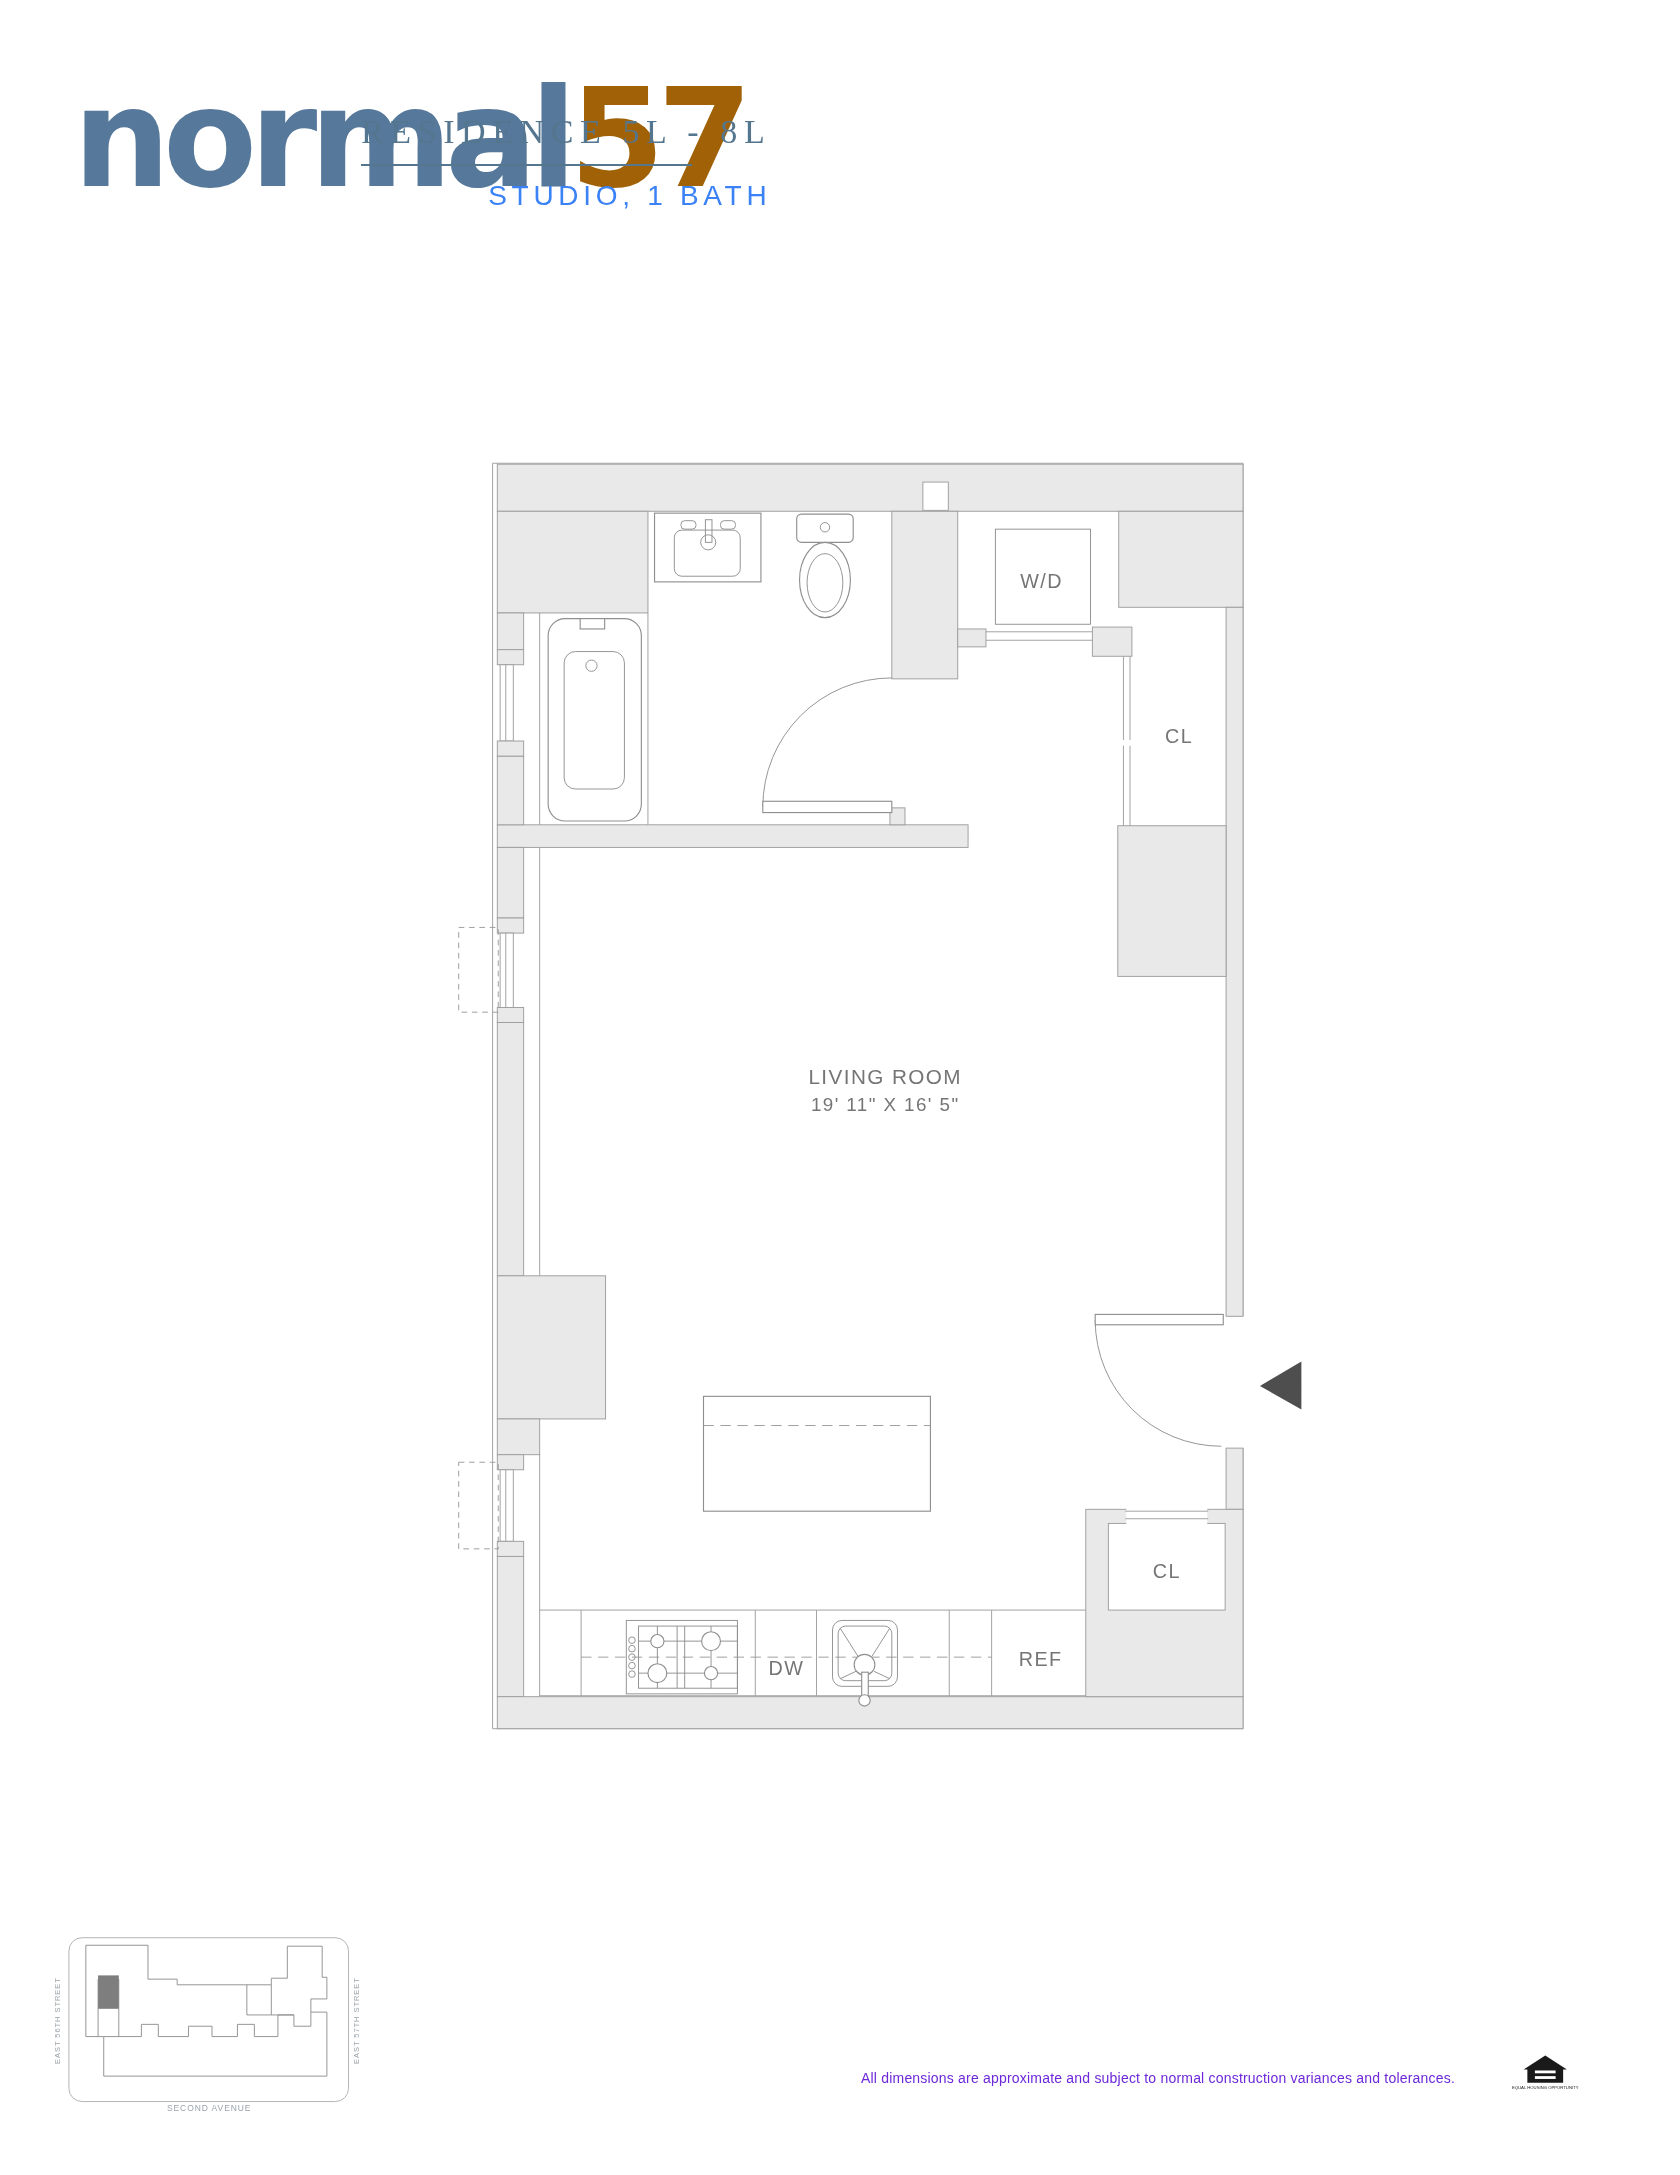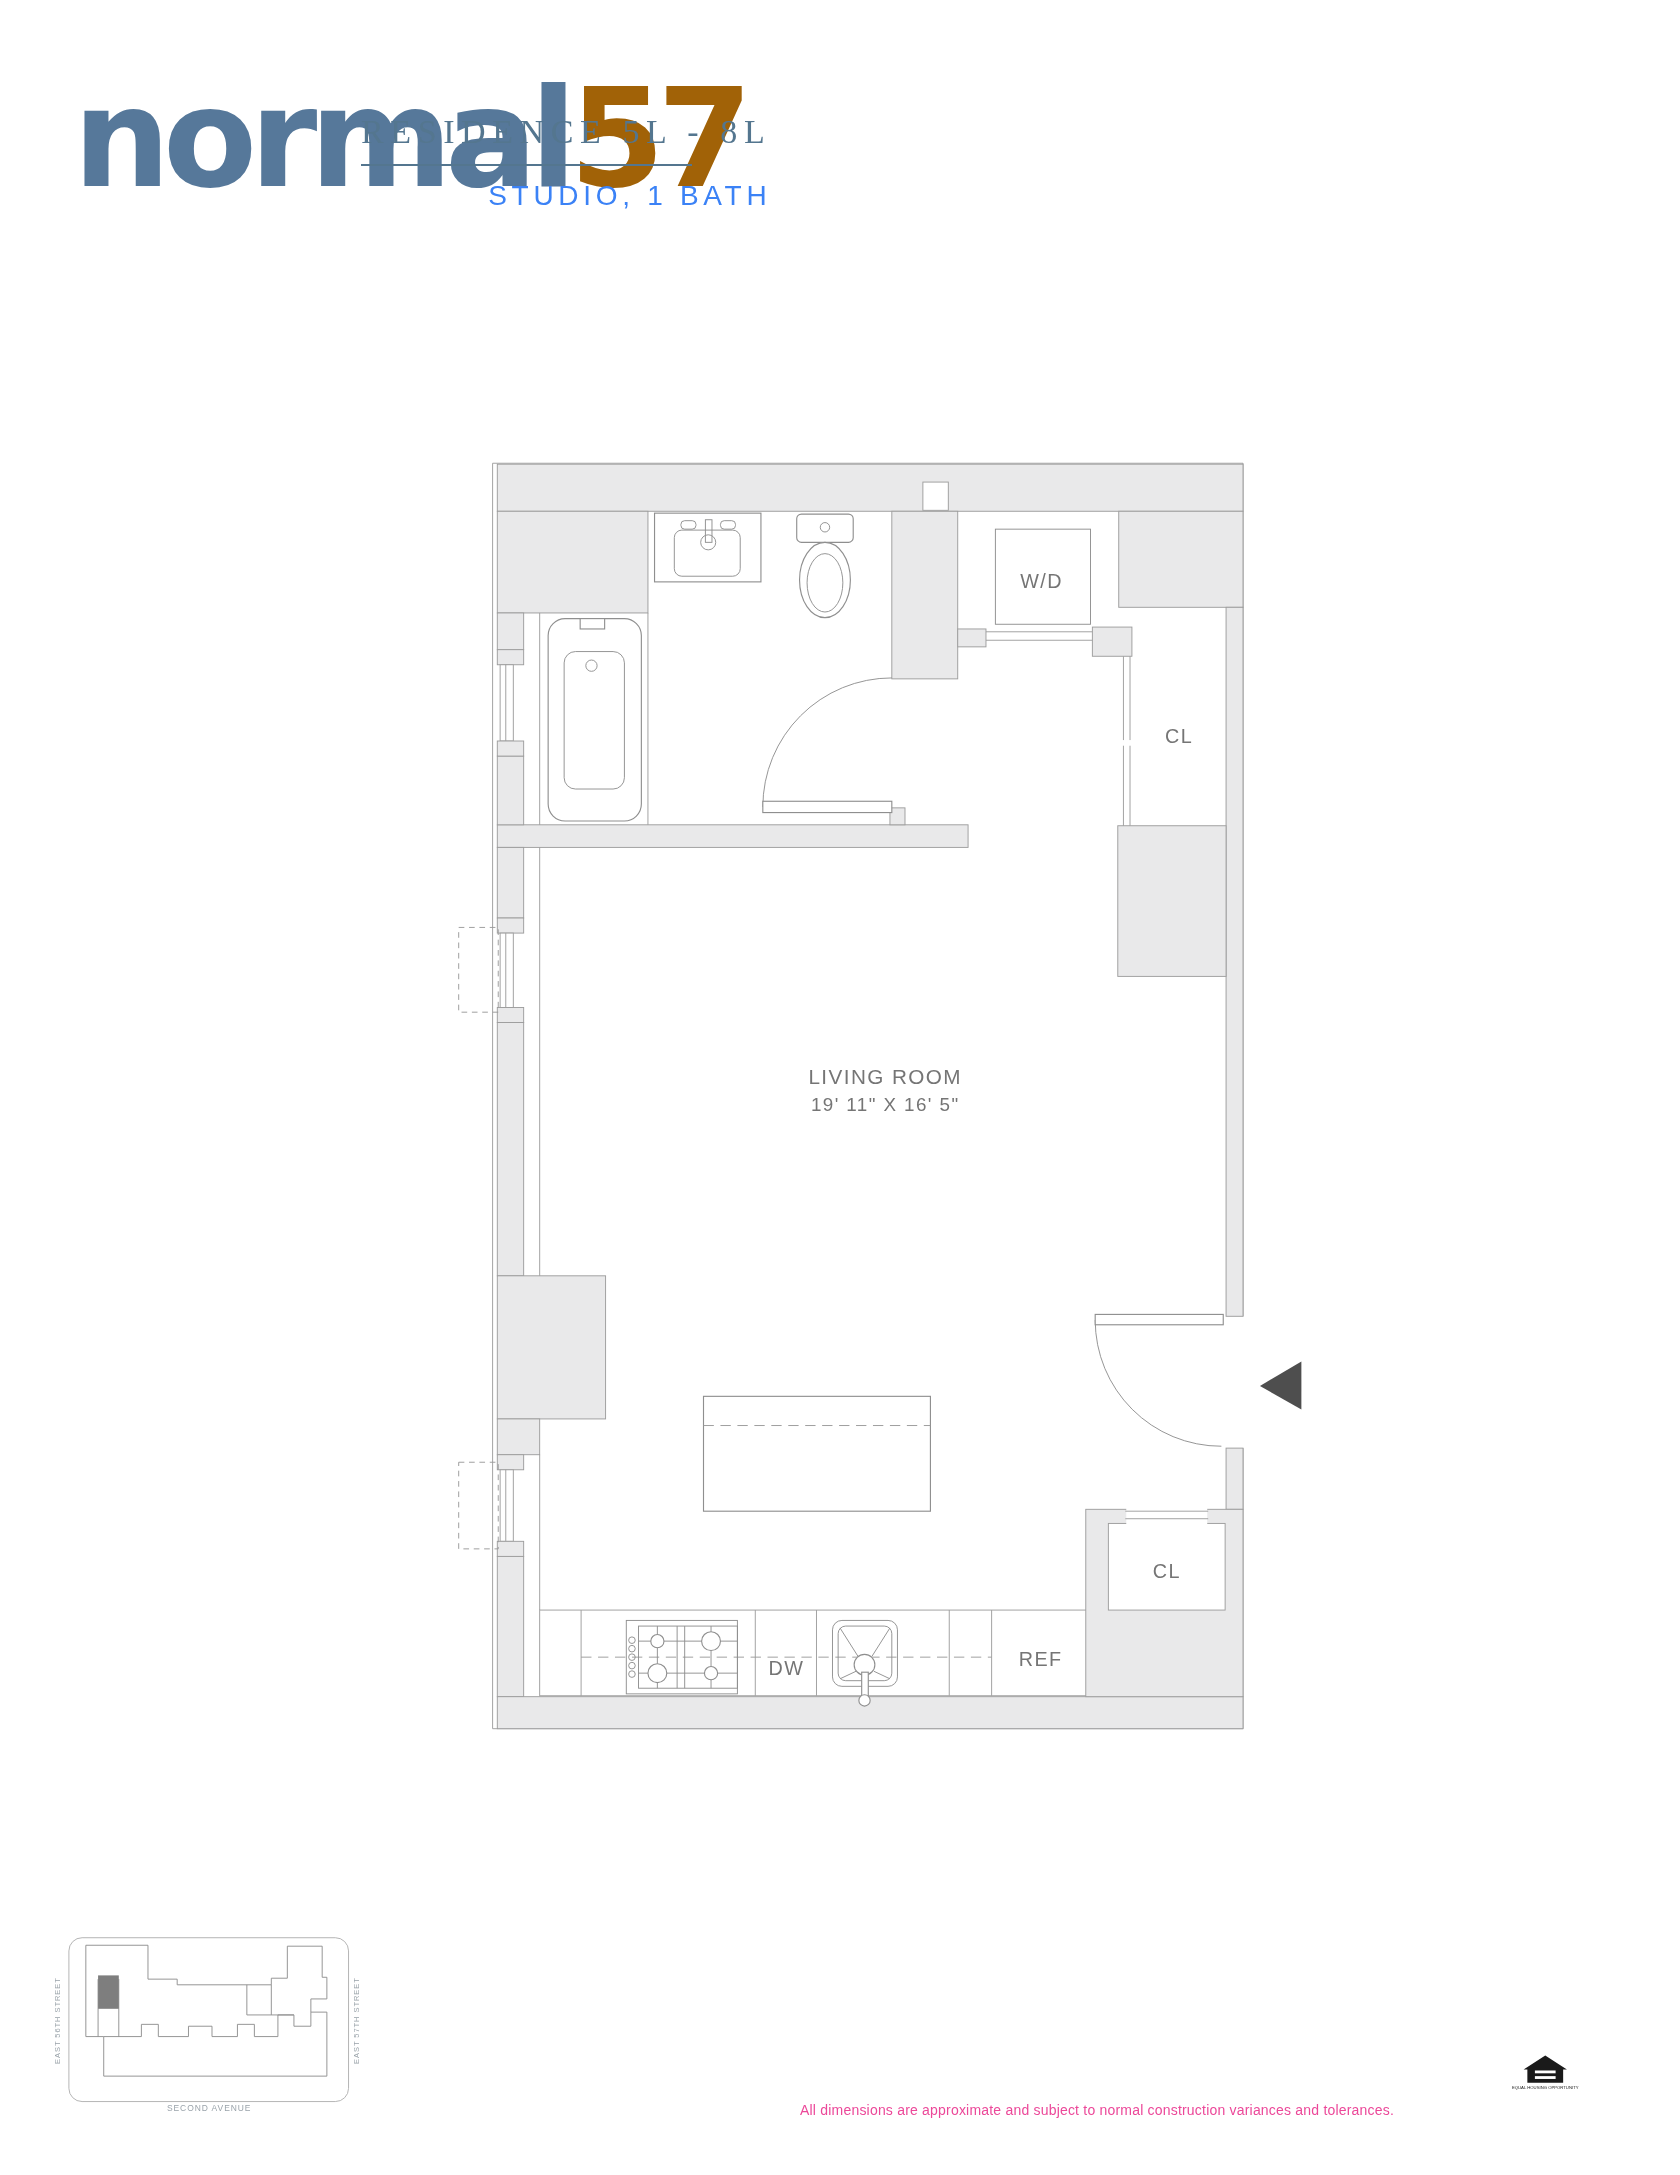--- a/index.html
+++ b/index.html
@@ -28,22 +28,22 @@
   .fxl{stroke:#8f8f8f;stroke-width:1;fill:none;}
   .dash{stroke:#9a9a9a;stroke-width:1;fill:none;stroke-dasharray:11 7;}
   .dashbox{stroke:#9a9a9a;stroke-width:1;fill:none;stroke-dasharray:6 5;}
   .lbl{fill:#757575;font-family:"Liberation Sans",sans-serif;letter-spacing:1.5px;}
   .arrow{fill:#4e4e4e;stroke:none;}
   .kp{stroke:#8f8f8f;stroke-width:1;fill:#ffffff;}
   .kpl{fill:#9aa3aa;font-family:"Liberation Sans",sans-serif;letter-spacing:1px;}
   .kpu{fill:#7e7e7e;stroke:none;}
 
   
-  .disclaimer{position:absolute;left:800px;top:2070px;width:716px;text-align:left;
-              font-size:14px;color:#ec4899;letter-spacing:0.2px;margin-top:32px;}
+  .disclaimer{position:absolute;left:800px;top:2070px;width:716px;text-align:center;
+              font-size:14px;color:#6d28d9;letter-spacing:0.2px;}
 </style>
 </head>
 <body>
 
 <div class="page">
 
   <div class="logo">
     <span class="p1">normal</span><span class="p2">57</span>
   </div>
   <div class="hdr-right">

